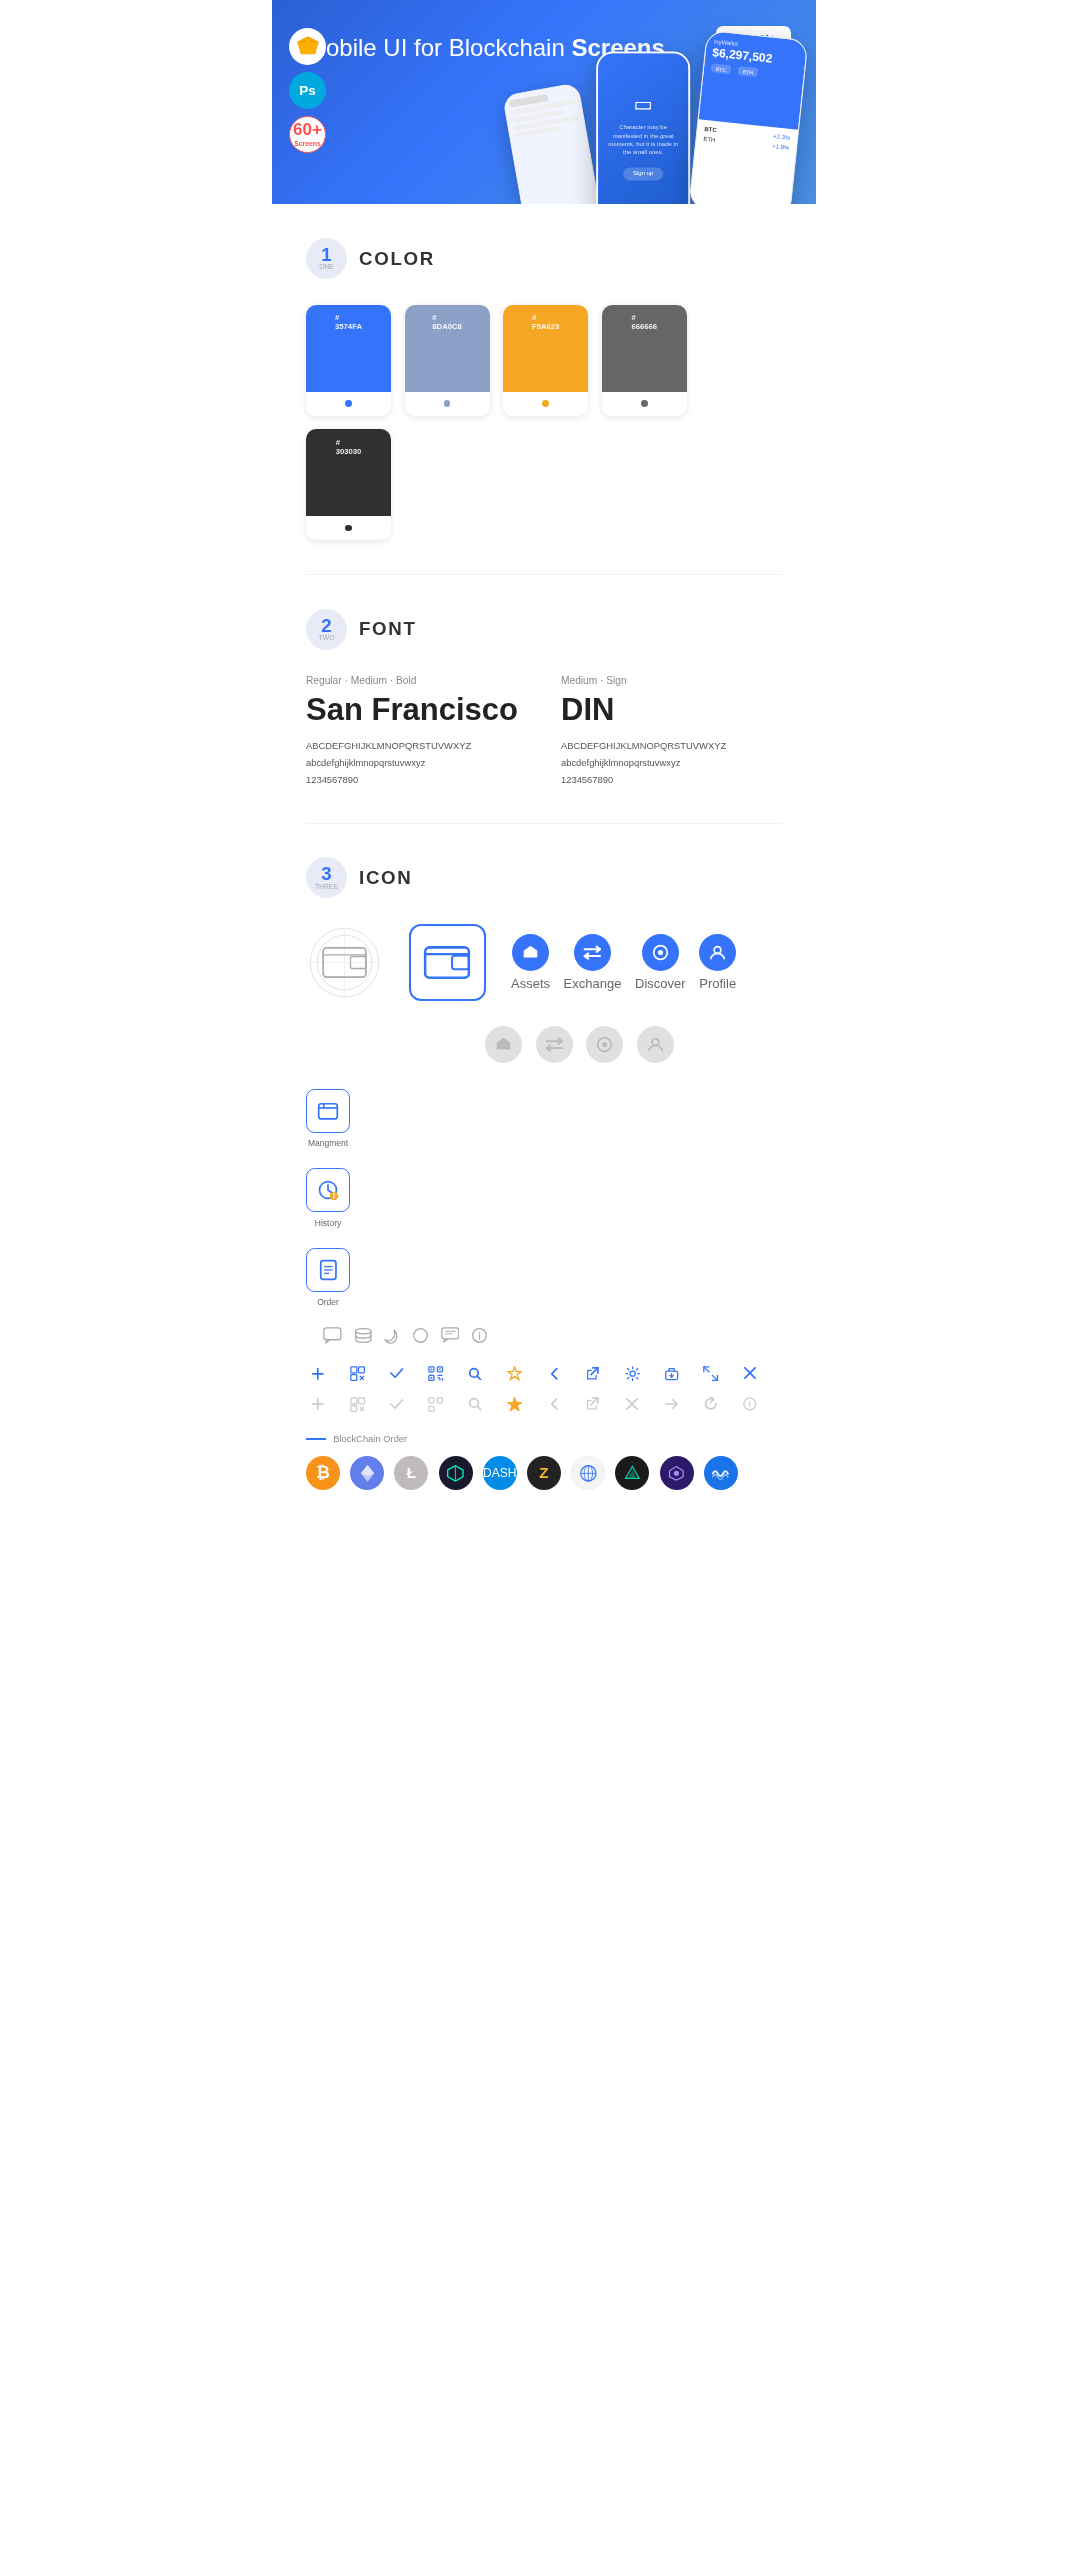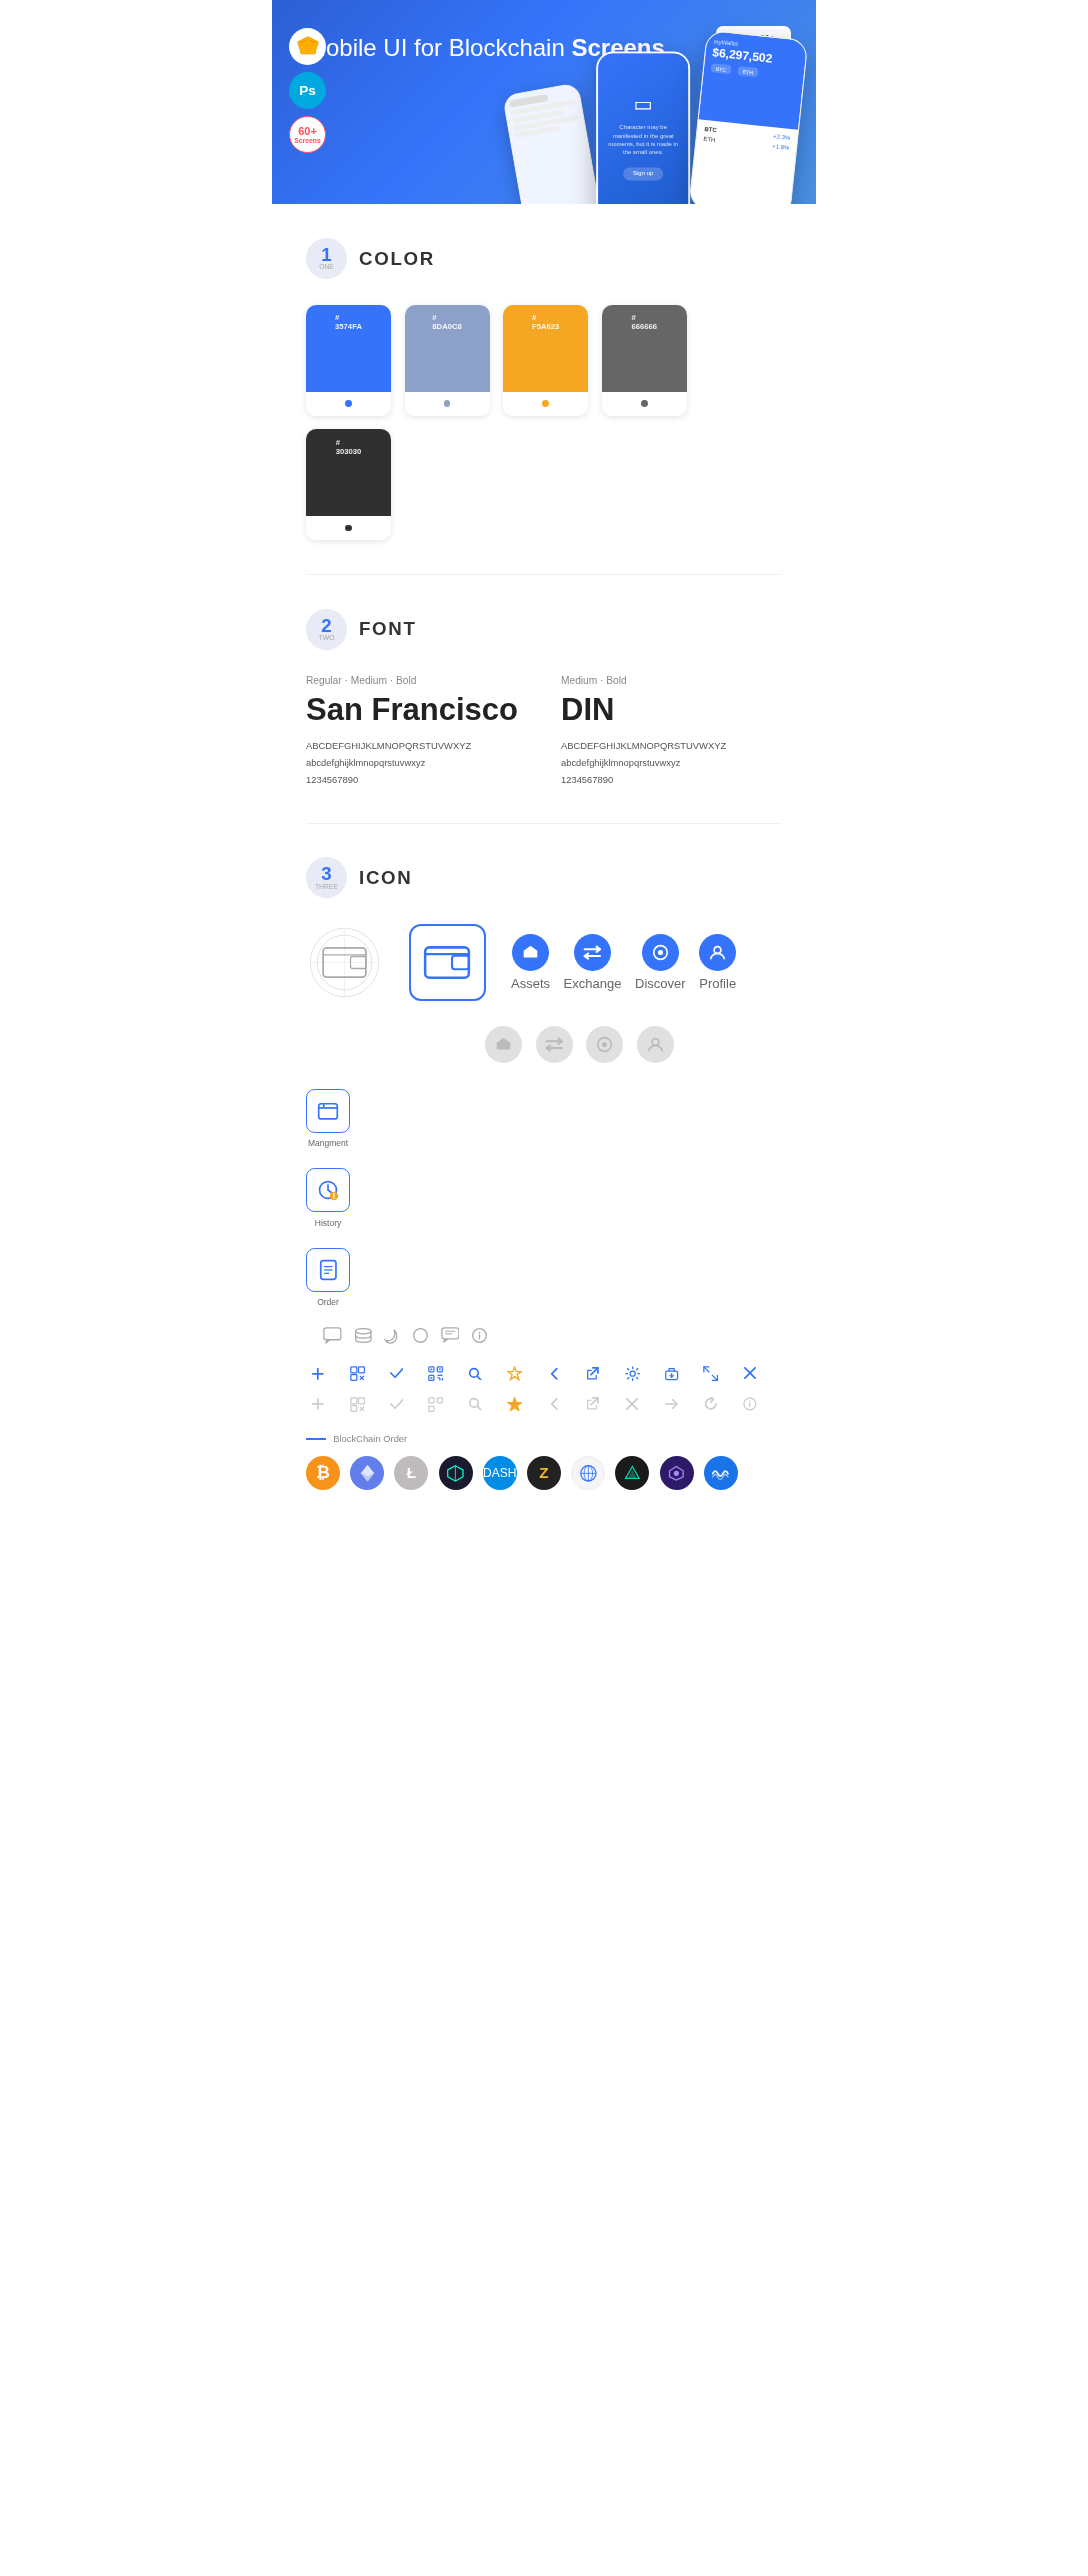--- a/index.html
+++ b/index.html
@@ -255,21 +255,21 @@
       <svg width="24" height="24" viewBox="0 0 28 28" fill="none">
         <polygon points="14,2 26,8 22,22 6,22 2,8" fill="#FDB300" stroke="#E9A000" stroke-width="1"></polygon>
         <polygon points="14,4 24,9 14,22 4,9" fill="#FDAD00"></polygon>
         <polygon points="14,4 24,9 20,9" fill="#EA6C00" opacity="0.5"></polygon>
         <polygon points="14,4 4,9 8,9" fill="#EA6C00" opacity="0.5"></polygon>
       </svg>
     </div>
     <div class="badge-circle badge-ps">Ps</div>
     <div class="badge-circle badge-screens" style="font-size:9.4px; font-weight:800; color:#ff4f4f; background:#fff; border:1.7px solid #ff4f4f;">
       <div>
-        <div style="font-size:11px; font-weight:800;">60+</div>
+        <div style="font-size:17px; font-weight:800;">60+</div>
         <div style="font-size:6.8px;">Screens</div>
       </div>
     </div>
   </div>
 
   <div style="position:absolute; right:17px; bottom:-17px; display:flex; align-items:flex-end; gap:6.8px; transform:rotate(-2deg);">
 
     <div style="width:77px; height:145px; background:#fff; border-radius:15.3px; box-shadow:0 6.8px 20.4px rgba(0,0,0,0.25); transform:rotate(-8deg) translateY(8.5px); overflow:hidden; border:0.9px solid #eee;">
       <div style="background:#f0f4ff; height:100%; padding:5.1px;">
         <div style="height:6.8px; background:#ddd; border-radius:3.4px; margin-bottom:3.4px; width:60%;"></div>
@@ -382,21 +382,21 @@
 
   <div class="font-grid">
     <div>
       <div class="font-style-label">Regular · Medium · Bold</div>
       <div class="font-name">San Francisco</div>
       <div class="font-chars">ABCDEFGHIJKLMNOPQRSTUVWXYZ</div>
       <div class="font-chars">abcdefghijklmnopqrstuvwxyz</div>
       <div class="font-chars">1234567890</div>
     </div>
     <div>
-      <div class="font-style-label">Medium · Bold</div>
+      <div class="font-style-label">Medium · Sign</div>
       <div class="font-name din">DIN</div>
       <div class="font-chars">ABCDEFGHIJKLMNOPQRSTUVWXYZ</div>
       <div class="font-chars">abcdefghijklmnopqrstuvwxyz</div>
       <div class="font-chars">1234567890</div>
     </div>
   </div>
 </div>
 
 <div class="divider"></div>
 

